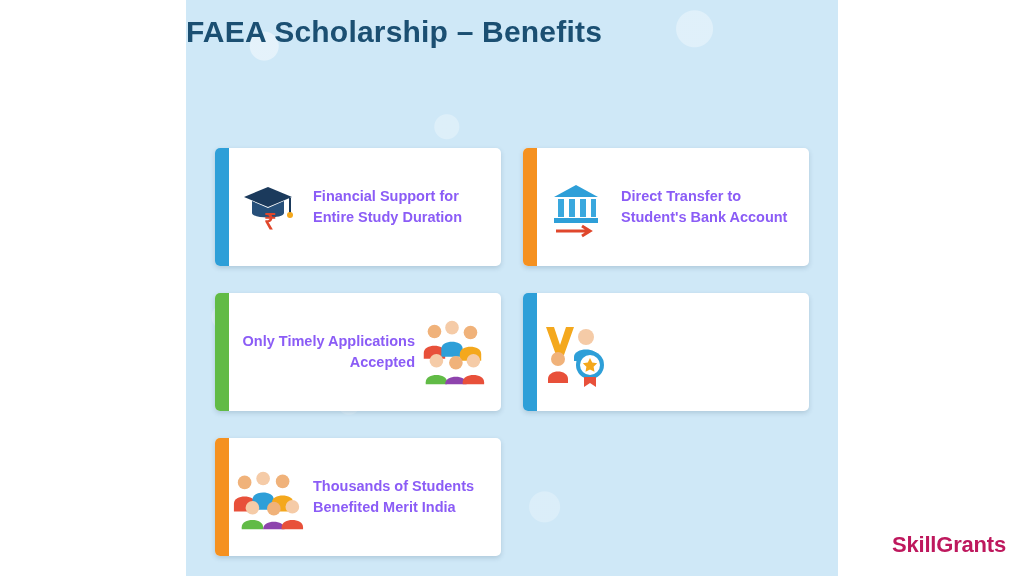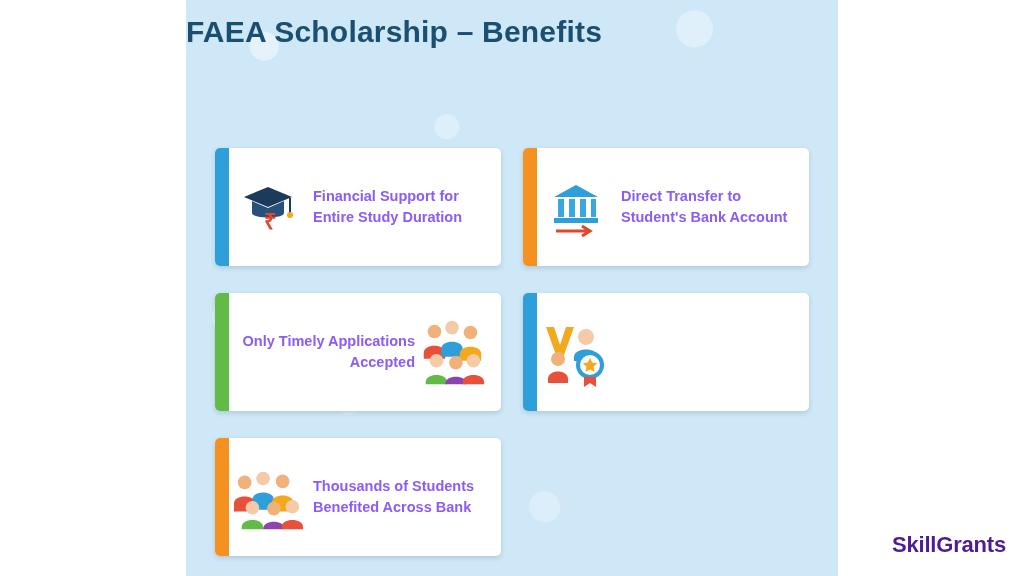--- a/index.html
+++ b/index.html
@@ -113,21 +113,21 @@
     margin-right: 12px;
   }
   .card.icon-right .label {
     padding-left: 26px;
     padding-right: 0;
   }
   .brand {
     position: absolute;
     right: 18px;
     bottom: 18px;
-    color: #4c1d95;
+    color: #be185d;
     font-size: 22px;
     font-weight: bold;
     letter-spacing: -0.2px;
   }
   svg { display: block; }
 </style>
 </head>
 <body>
 
 <div class="canvas">
@@ -219,20 +219,20 @@
             <circle cx="53" cy="17" r="7" fill="#f0b27a"></circle>
             <path d="M42 39 C42 29 64 29 64 39 L64 48 L42 48 Z" fill="#f4a81d"></path>
             <circle cx="22" cy="44" r="7" fill="#f5cba7"></circle>
             <path d="M11 64 C11 54 33 54 33 64 L33 66 L11 66 Z" fill="#61bb46"></path>
             <circle cx="44" cy="45" r="7" fill="#f0b27a"></circle>
             <path d="M33 66 C33 56 55 56 55 66 L33 66 Z" fill="#8e44ad"></path>
             <circle cx="63" cy="43" r="7" fill="#f5cba7"></circle>
             <path d="M52 64 C52 54 74 54 74 64 L74 66 L52 66 Z" fill="#e8503a"></path>
           </svg>
         </div>
-        <div class="label">Thousands of Students Benefited Across Bank</div>
+        <div class="label">Thousands of Students Benefited Merit India</div>
       </div>
 
     </div>
   </div>
 
   <div class="brand">SkillGrants</div>
 </div>
 
 </body></html>

